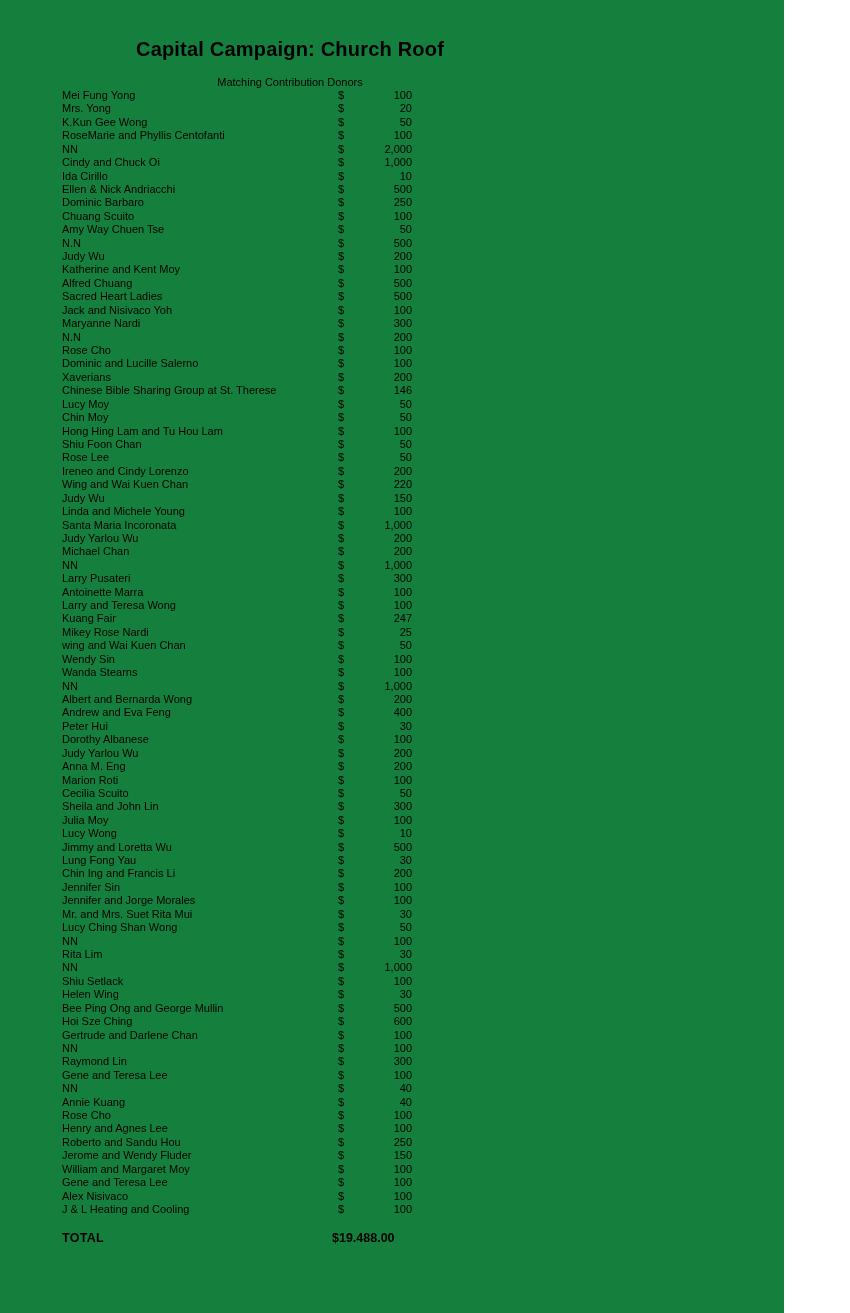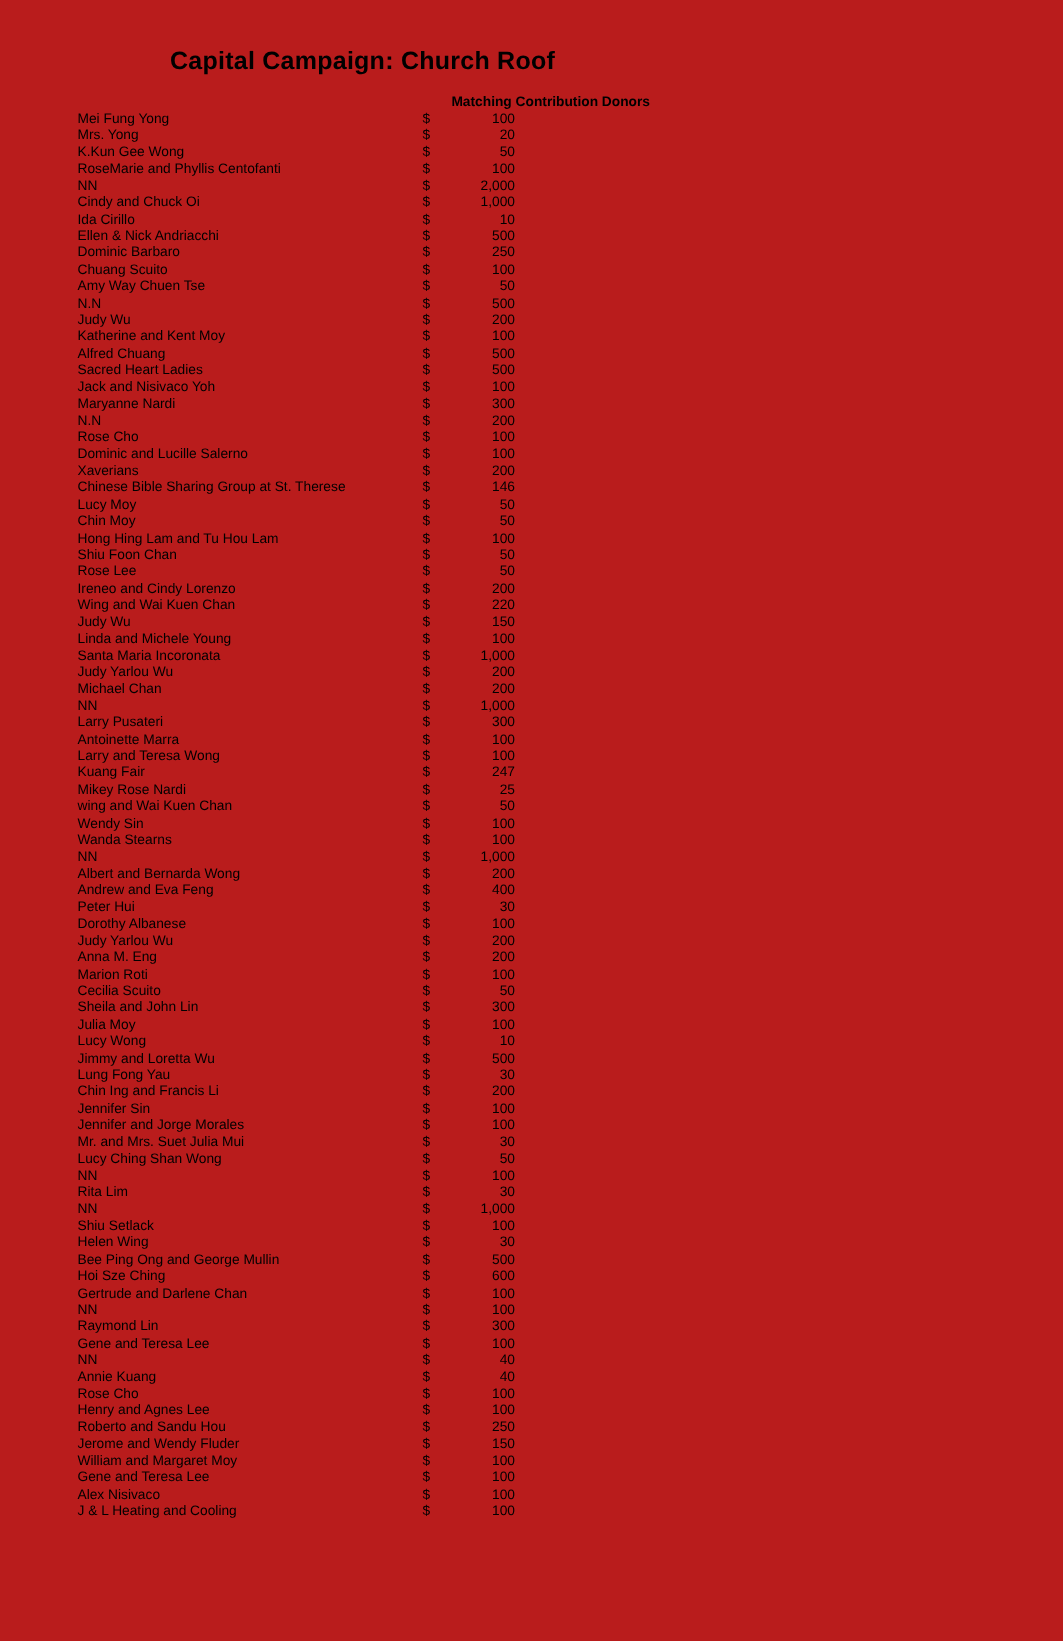--- a/index.html
+++ b/index.html
@@ -2,47 +2,47 @@
 <html><head>
 <meta charset="utf-8">
 <style>
   html, body {
     margin: 0;
     padding: 0;
     background: #ffffff;
   }
   .page {
     position: relative;
-    width: 850px;
+    width: 784px;
     height: 1313px;
-    background: #b91c1c;
+    background: #15803d;
     color: #000000;
     font-family: "Liberation Sans", sans-serif;
     overflow: hidden;
   }
   .content {
     position: absolute;
     left: 60px;
     top: 0;
     width: 460px;
   }
   .doc-title {
     margin: 38px 0 0 0;
     text-align: center;
     font-size: 20px;
     line-height: 23px;
     font-weight: bold;
     letter-spacing: 0.2px;
   }
   .doc-subtitle {
     margin-top: 15px;
-    text-align: right;
+    text-align: center;
     font-size: 11px;
     line-height: 13px;
-    font-weight: bold;
+    font-weight: normal;
   }
   .donor-table {
     margin-top: 0;
   }
   .row {
     display: flex;
     align-items: baseline;
     height: 13.43px;
     line-height: 13.43px;
     font-size: 11px;
@@ -383,21 +383,21 @@
           <span class="name">Jennifer Sin</span>
           <span class="cur">$</span>
           <span class="amt">100</span>
         </div>
         <div class="row">
           <span class="name">Jennifer and Jorge Morales</span>
           <span class="cur">$</span>
           <span class="amt">100</span>
         </div>
         <div class="row">
-          <span class="name">Mr. and Mrs. Suet Julia Mui</span>
+          <span class="name">Mr. and Mrs. Suet Rita Mui</span>
           <span class="cur">$</span>
           <span class="amt">30</span>
         </div>
         <div class="row">
           <span class="name">Lucy Ching Shan Wong</span>
           <span class="cur">$</span>
           <span class="amt">50</span>
         </div>
         <div class="row">
           <span class="name">NN</span>
@@ -498,14 +498,18 @@
           <span class="name">Alex Nisivaco</span>
           <span class="cur">$</span>
           <span class="amt">100</span>
         </div>
         <div class="row">
           <span class="name">J &amp; L Heating and Cooling</span>
           <span class="cur">$</span>
           <span class="amt">100</span>
         </div>
       </div>
+    <div class="total-row">
+      <span class="total-label">TOTAL</span>
+      <span class="total-value">$19.488.00</span>
+    </div>
   </div>
 </div>
 
 </body></html>

